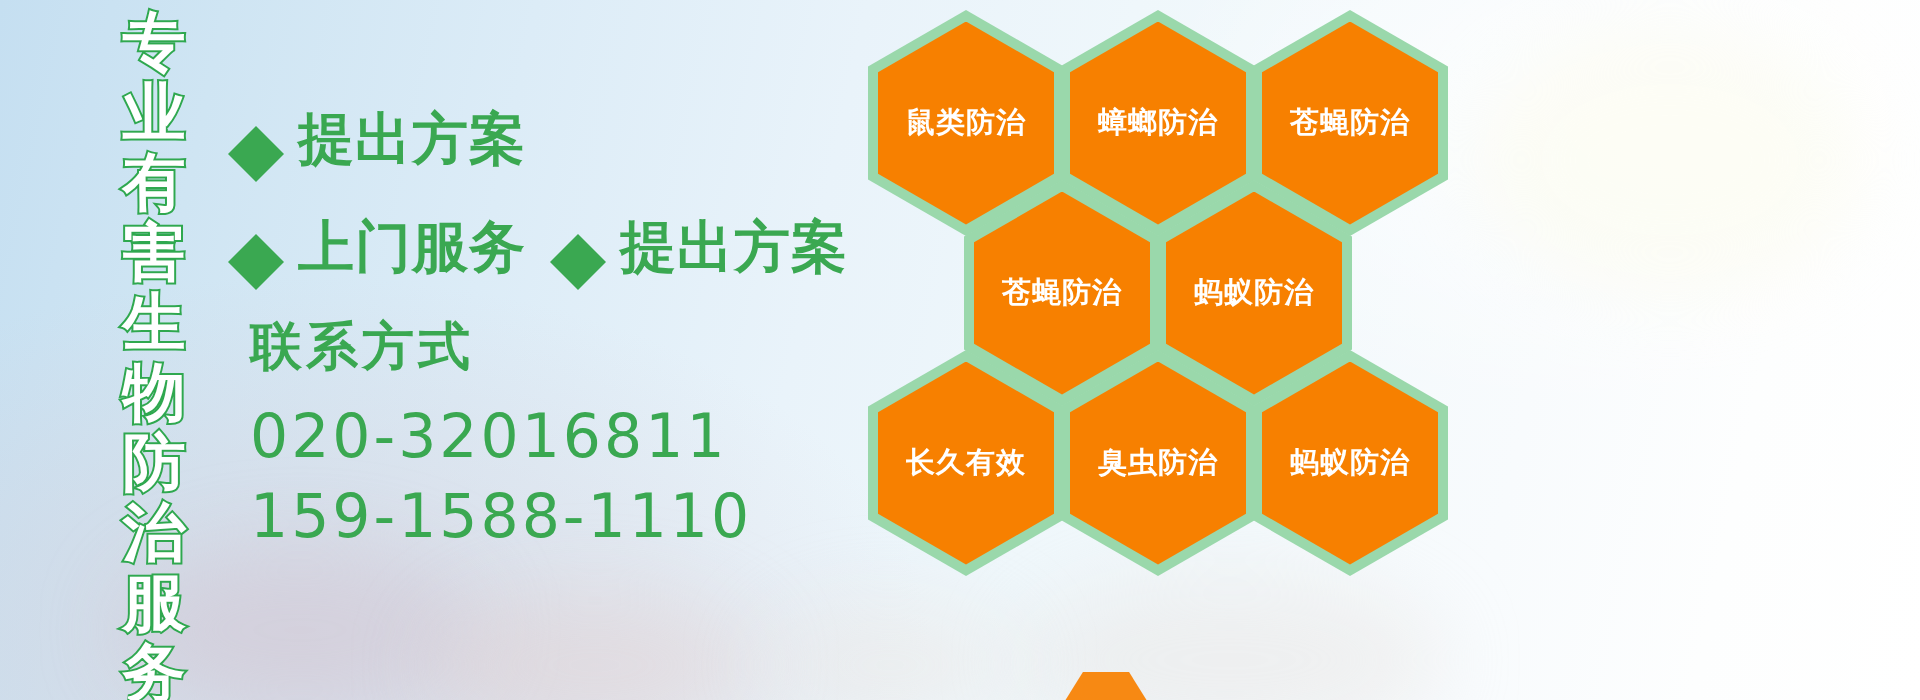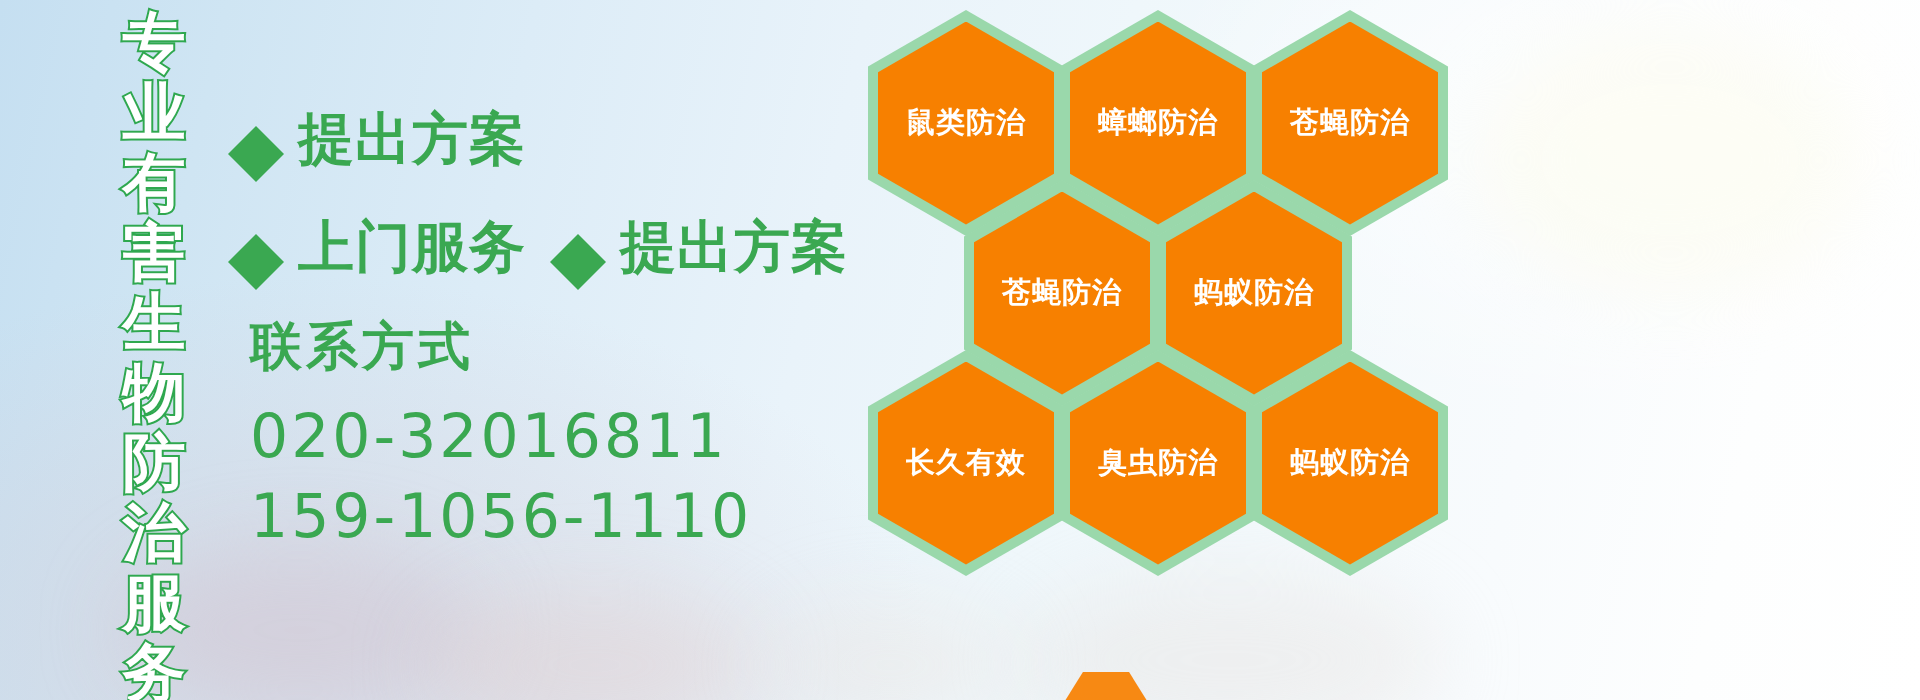--- a/index.html
+++ b/index.html
@@ -234,21 +234,21 @@
         <span class="diamond"></span>
         <span class="feature-text">提出方案</span>
       </div>
     </div>
 
   </div>
 
   <div id="contact">
     <div id="contact-title">联系方式</div>
     <div class="contact-phone">020-32016811</div>
-    <div class="contact-phone">159-1056-1110</div>
+    <div class="contact-phone">159-1588-1110</div>
   </div>
 
   <div id="honeycomb">
 
     <div class="hex" style="left:6px;   top:10px;">
       <div class="hex-inner">
         <span class="hex-label">鼠类防治</span>
       </div>
     </div>
 

